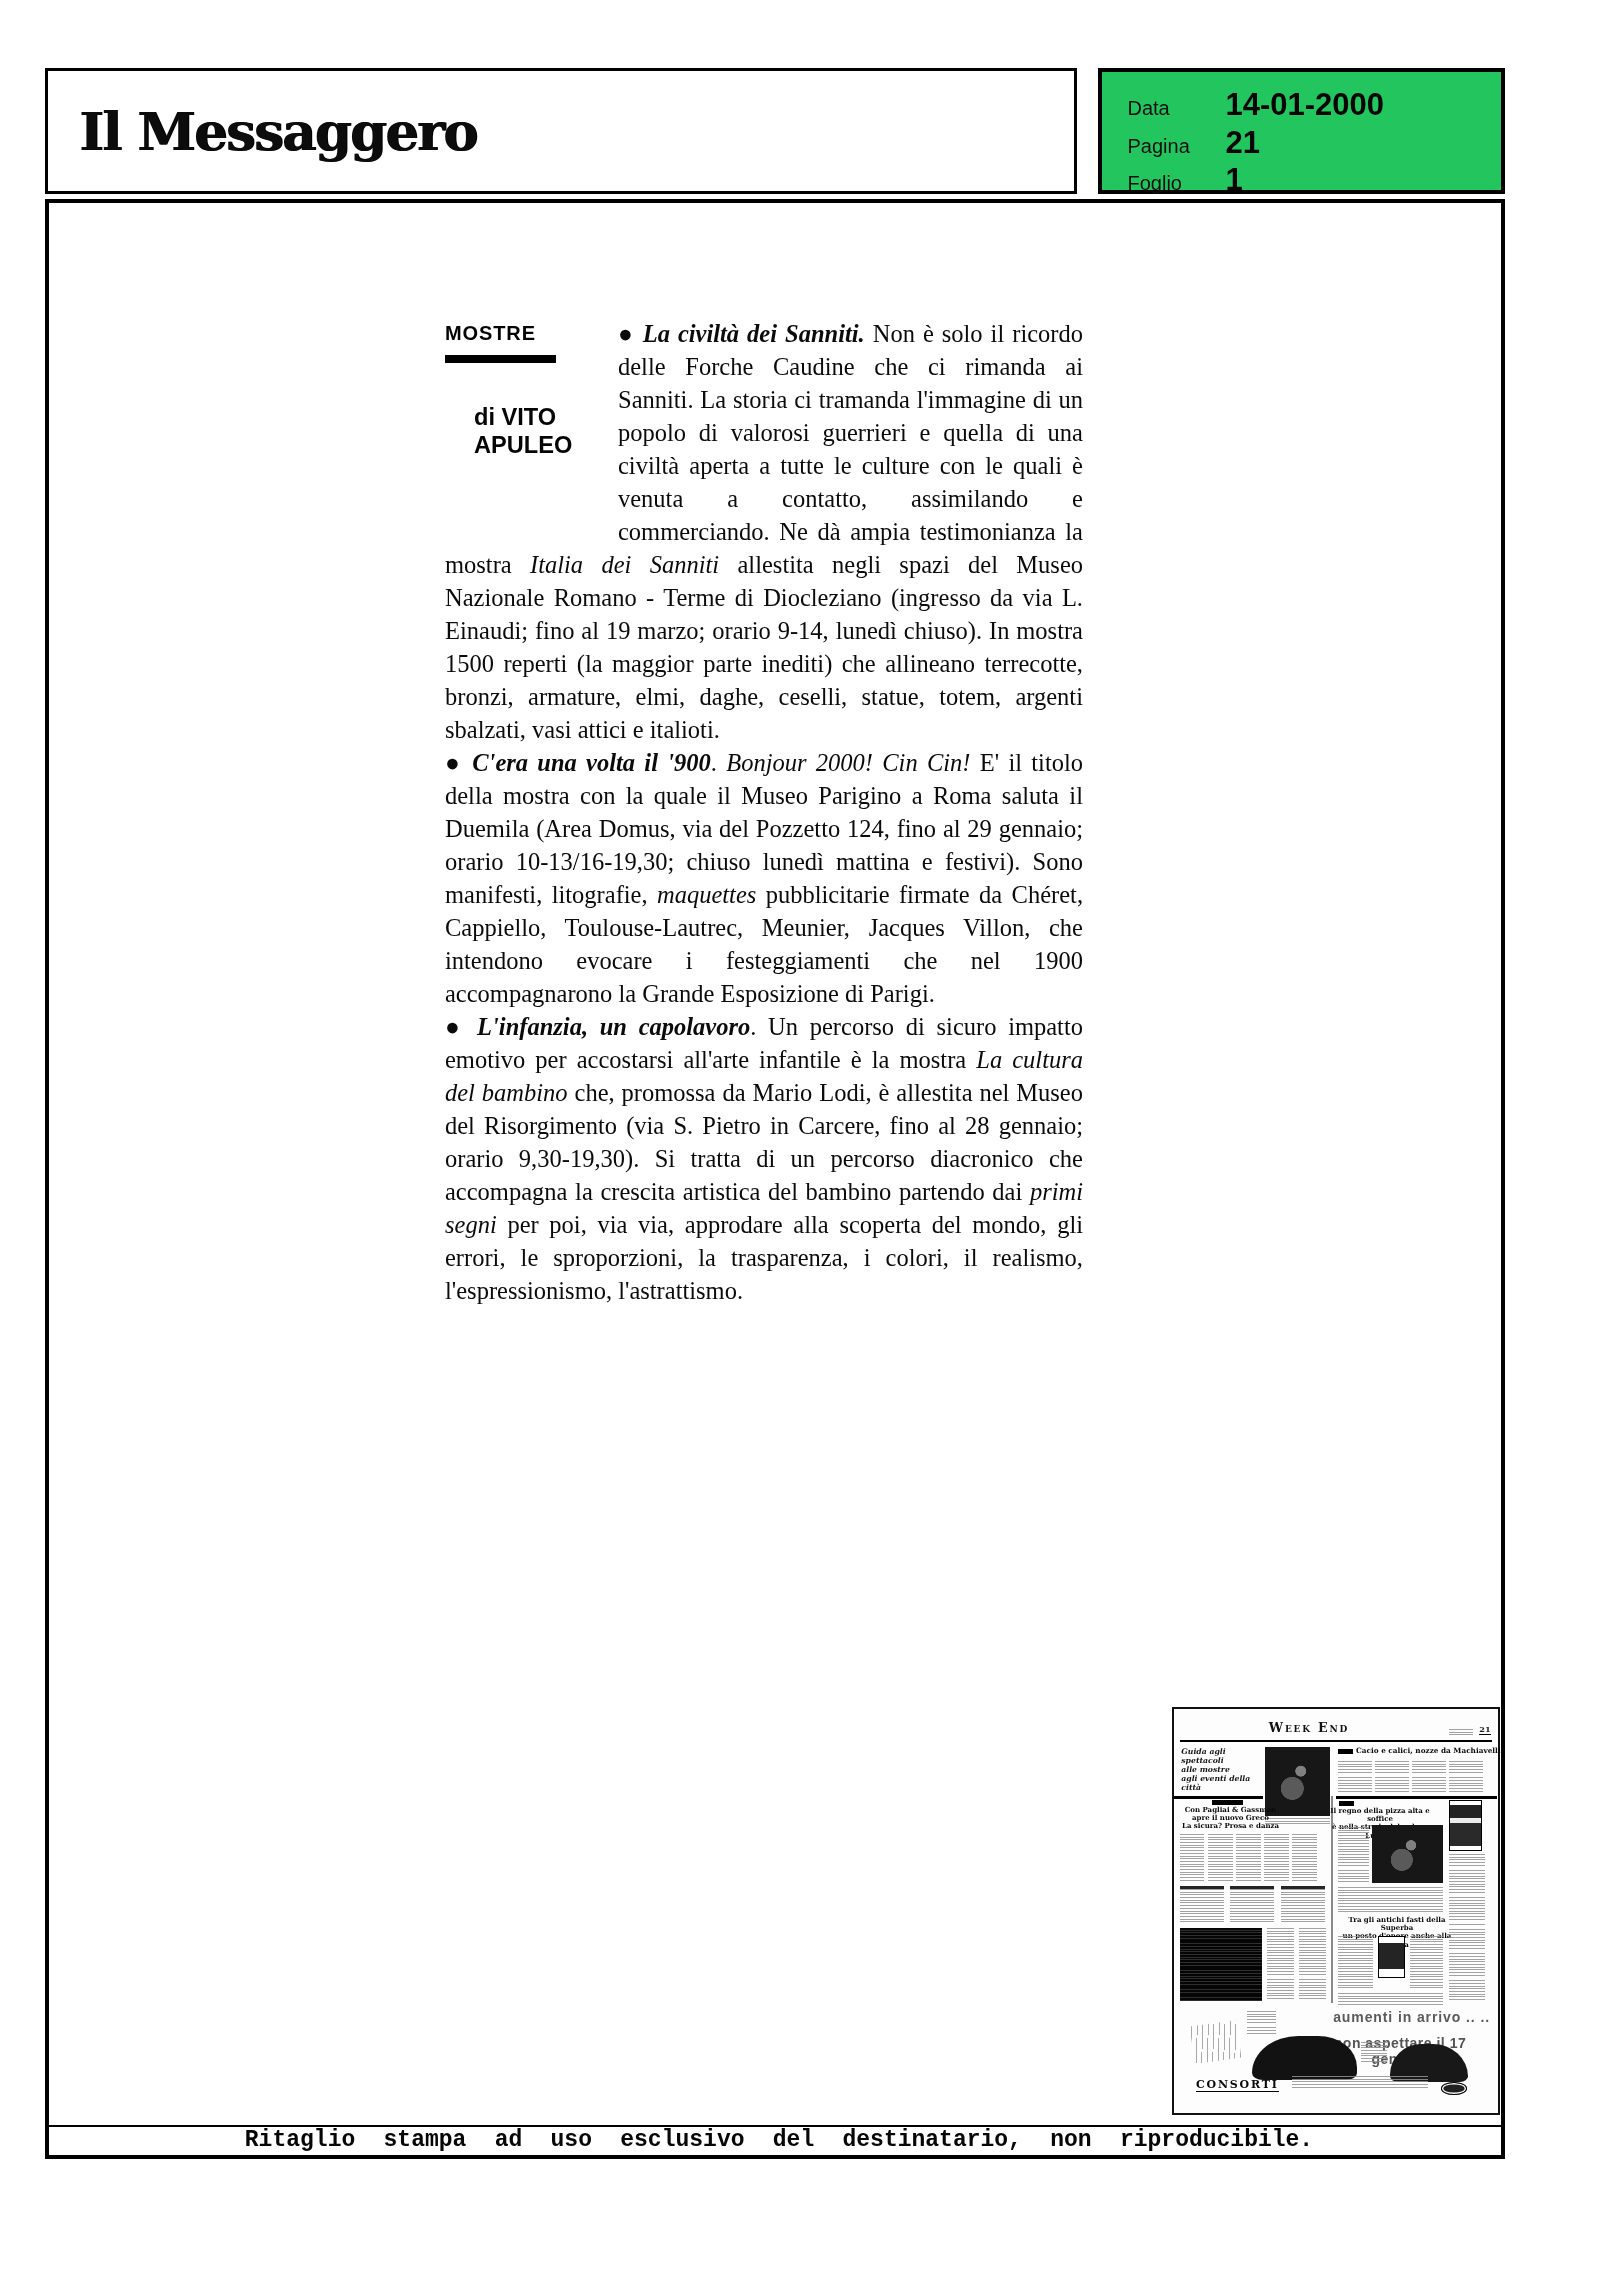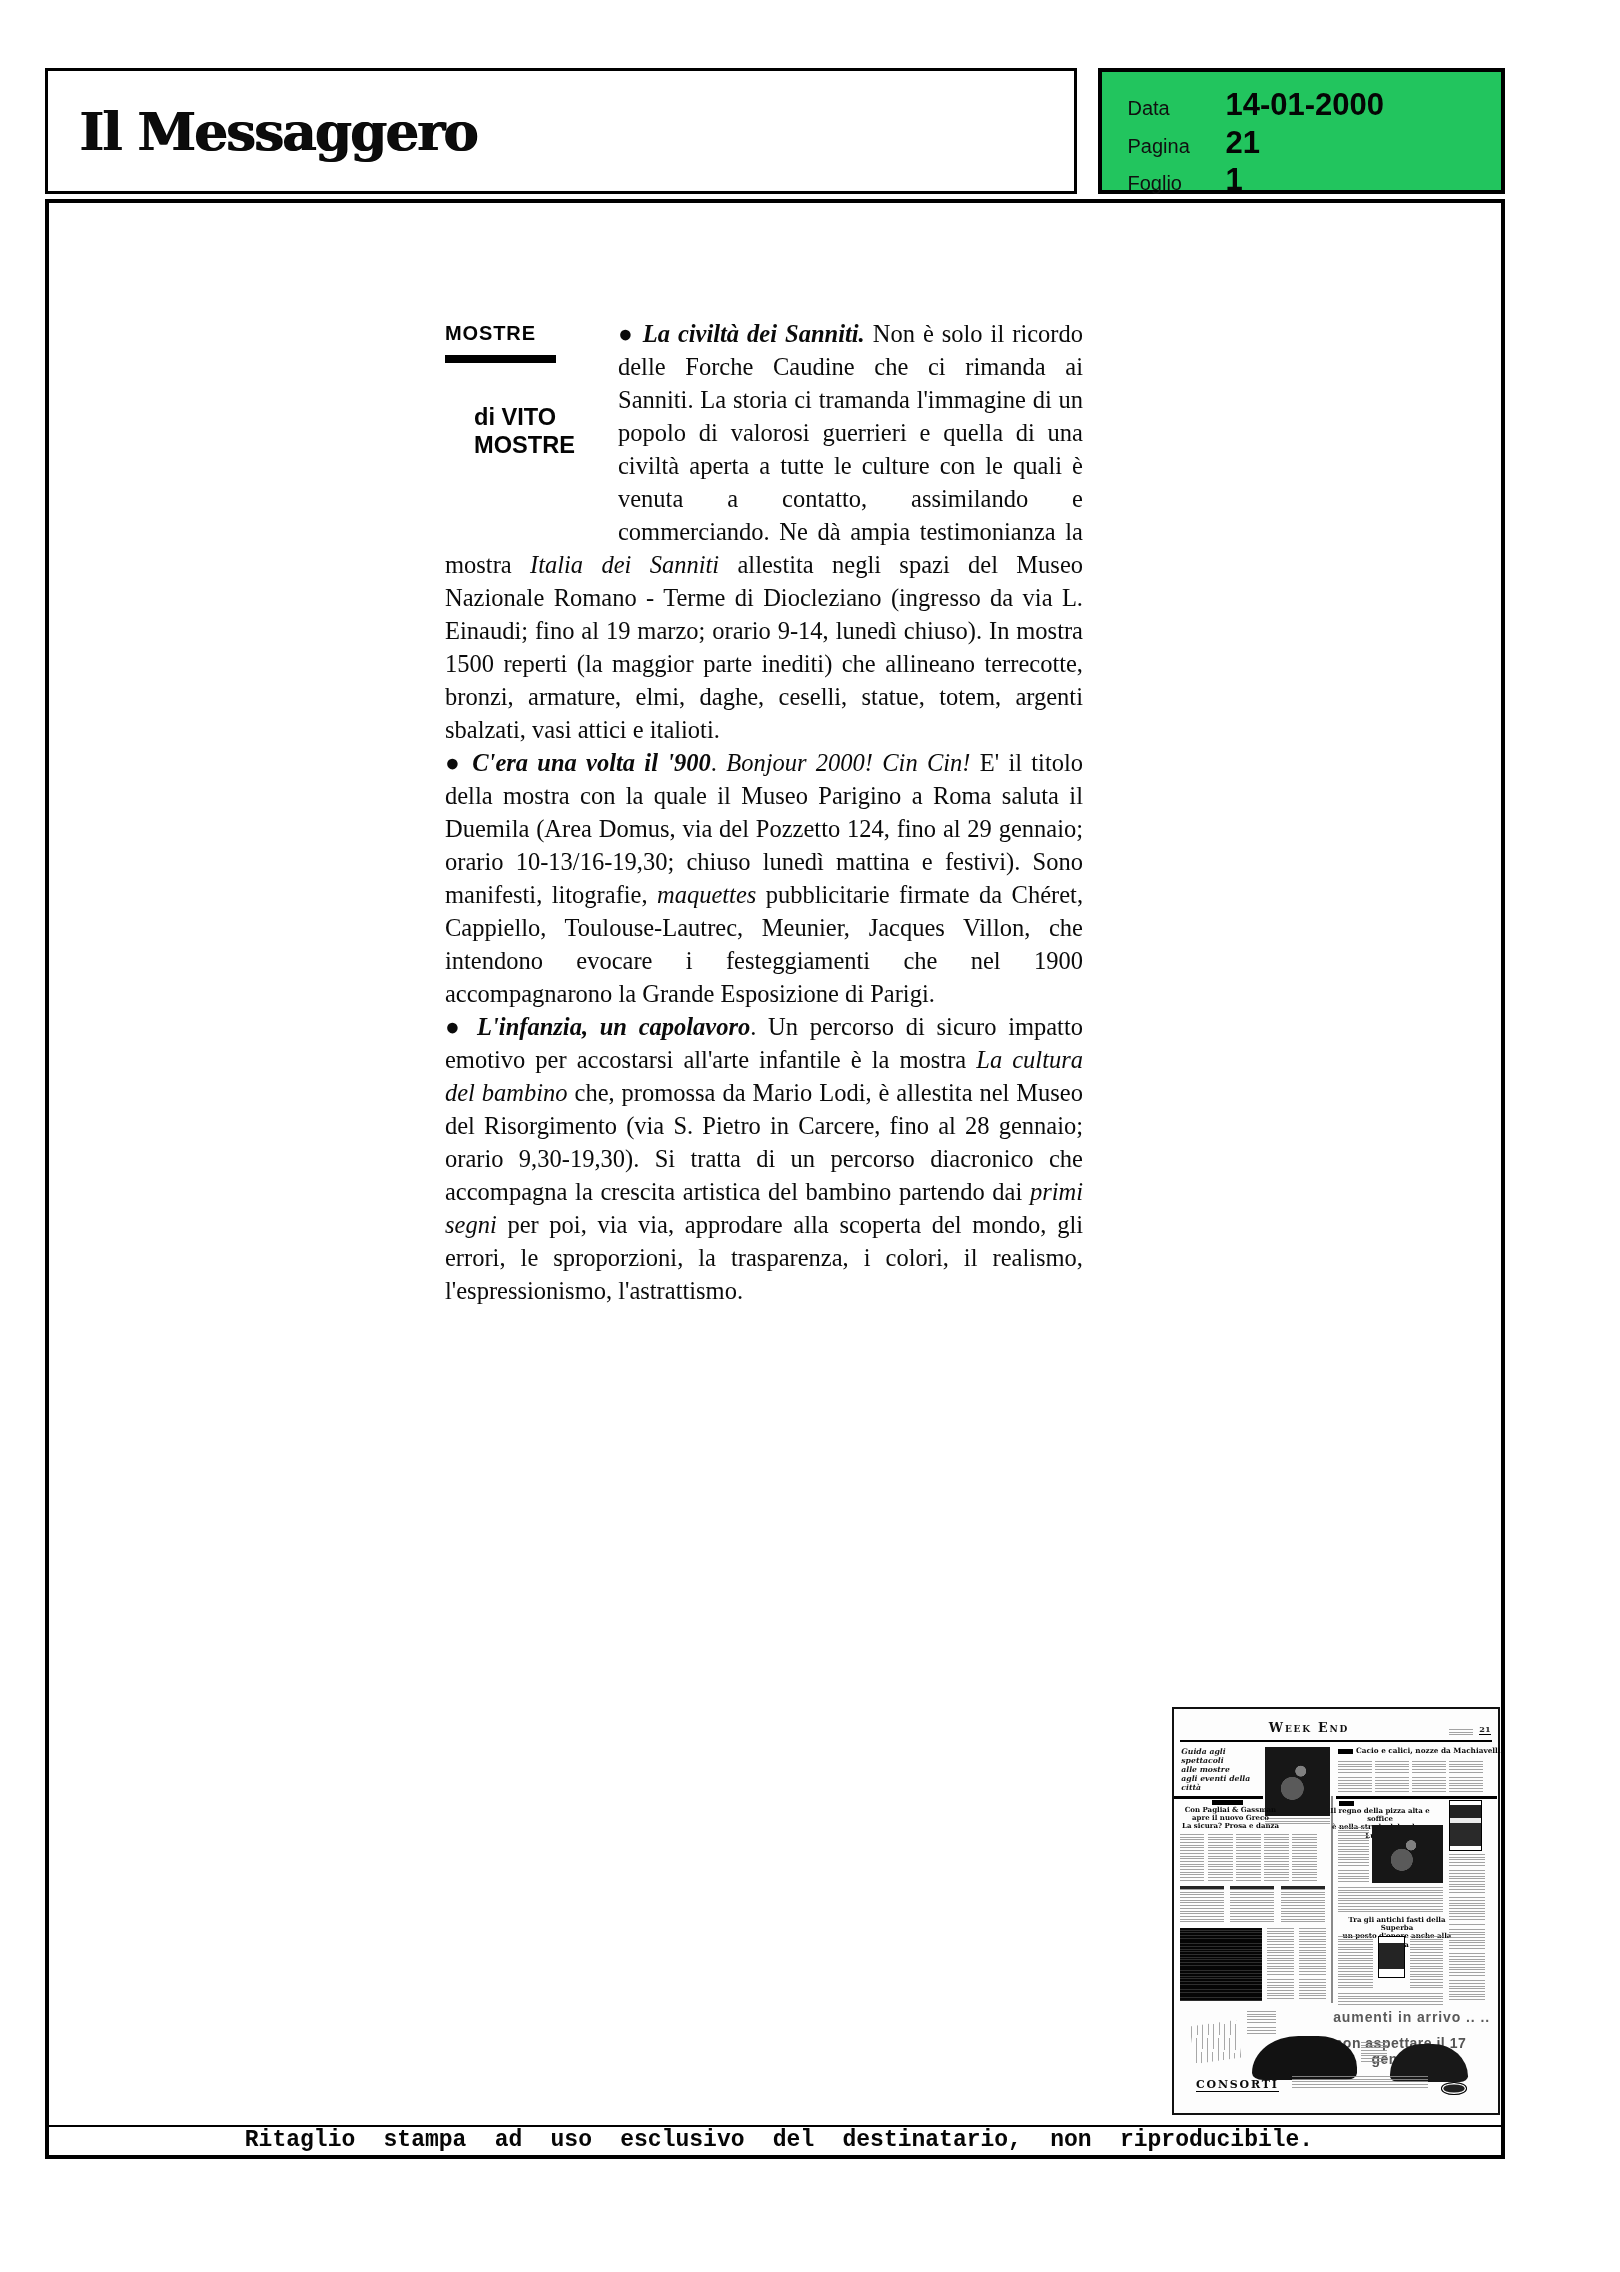--- a/index.html
+++ b/index.html
@@ -121,21 +121,21 @@
     </div>
   </div>
 
   <div class="abs main-box"></div>
 
   <div class="abs article">
     <div class="sidehead">
       <div class="sidehead-title">MOSTRE</div>
       <div class="sidehead-rule"></div>
       <div class="byline">di VITO
-MOSTRE</div>
+APULEO</div>
     </div>
     <p><span class="run-b">● </span><span class="run-bi">La civiltà dei Sanniti.</span><span class="run-n"> Non è solo il ricordo delle Forche Caudine che ci rimanda ai Sanniti. La storia ci tramanda l'immagine di un popolo di valorosi guerrieri e quella di una civiltà aperta a tutte le culture con le quali è venuta a contatto, assimilando e commerciando. Ne dà ampia testimonianza la mostra </span><span class="run-i">Italia dei Sanniti</span><span class="run-n"> allestita negli spazi del Museo Nazionale Romano - Terme di Diocleziano (ingresso da via L. Einaudi; fino al 19 marzo; orario 9-14, lunedì chiuso). In mostra 1500 reperti (la maggior parte inediti) che allineano terrecotte, bronzi, armature, elmi, daghe, ceselli, statue, totem, argenti sbalzati, vasi attici e italioti.</span></p>
     <p><span class="run-b">● </span><span class="run-bi">C'era una volta il '900</span><span class="run-n">. </span><span class="run-i">Bonjour 2000! Cin Cin!</span><span class="run-n"> E' il titolo della mostra con la quale il Museo Parigino a Roma saluta il Duemila (Area Domus, via del Pozzetto 124, fino al 29 gennaio; orario 10-13/16-19,30; chiuso lunedì mattina e festivi). Sono manifesti, litografie, </span><span class="run-i">maquettes</span><span class="run-n"> pubblicitarie firmate da Chéret, Cappiello, Toulouse-Lautrec, Meunier, Jacques Villon, che intendono evocare i festeggiamenti che nel 1900 accompagnarono la Grande Esposizione di Parigi.</span></p>
     <p><span class="run-b">● </span><span class="run-bi">L'infanzia, un capolavoro</span><span class="run-n">. Un percorso di sicuro impatto emotivo per accostarsi all'arte infantile è la mostra </span><span class="run-i">La cultura del bambino</span><span class="run-n"> che, promossa da Mario Lodi, è allestita nel Museo del Risorgimento (via S. Pietro in Carcere, fino al 28 gennaio; orario 9,30-19,30). Si tratta di un percorso diacronico che accompagna la crescita artistica del bambino partendo dai </span><span class="run-i">primi segni</span><span class="run-n"> per poi, via via, approdare alla scoperta del mondo, gli errori, le sproporzioni, la trasparenza, i colori, il realismo, l'espressionismo, l'astrattismo.</span></p>
   </div>
 
   <div class="abs thumb">
     <div class="tm-masthead">Week End</div>
     <div class="pt tm-pagerefdash"></div>
     <div class="tm-pageref">21</div>

